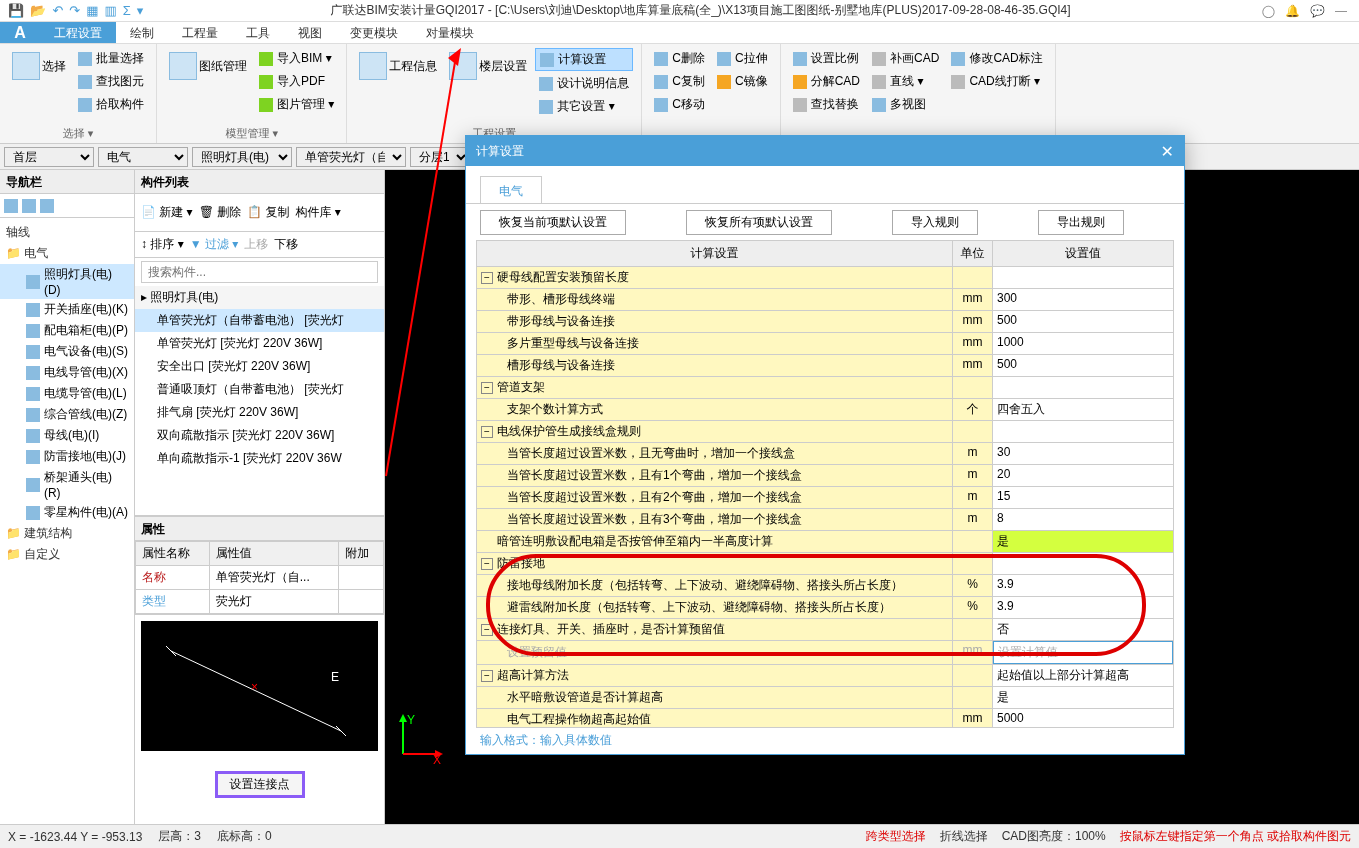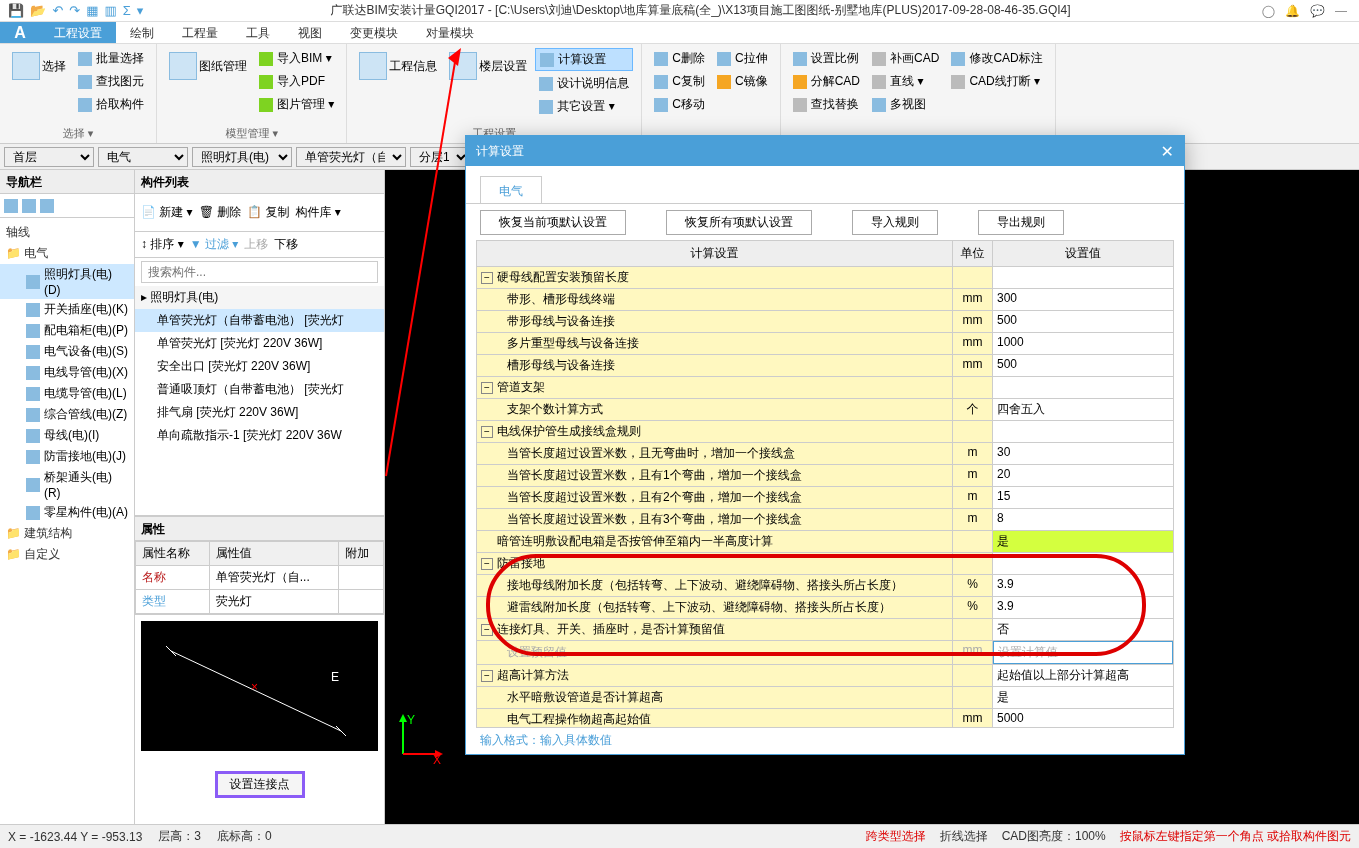--- a/index.html
+++ b/index.html
@@ -51,21 +51,21 @@
 .legend-panel { border-top: 1px solid #ccc; }
 .legend-img { margin: 6px; height: 130px; background: #000; position: relative; }
 .legend-btn { display: block; margin: 20px auto; padding: 2px 12px; border: 3px solid #8b5cf6; background: #f5f5f5; cursor: pointer; }
 .canvas-area { flex: 1; background: #000; position: relative; }
 .axis-indicator { position: absolute; bottom: 60px; left: 8px; }
 .dialog { position: absolute; left: 465px; top: 135px; width: 720px; height: 620px; background: #fff; border: 1px solid #4a9fd8; box-shadow: 0 4px 20px rgba(0,0,0,0.3); display: flex; flex-direction: column; z-index: 100; }
 .dialog-header { height: 30px; background: #4a9fd8; color: #fff; display: flex; align-items: center; justify-content: space-between; padding: 0 10px; }
 .dialog-close { cursor: pointer; font-size: 16px; }
 .dialog-tabs { height: 32px; display: flex; border-bottom: 1px solid #ccc; margin-top: 6px; }
 .dialog-tabs .dtab { padding: 6px 18px; border: 1px solid #ccc; border-bottom: none; margin-left: 14px; margin-top: 4px; color: #4a9fd8; background: #fff; }
-.dialog-btns { height: 36px; display: flex; gap: 40px; align-items: center; padding: 0 14px; }
+.dialog-btns { height: 36px; display: flex; gap: 60px; align-items: center; padding: 0 14px; }
 .dialog-btns button { padding: 3px 18px; border: 1px solid #aaa; background: #fff; cursor: pointer; }
 .settings-table { flex: 1; overflow: auto; margin: 0 10px; border: 1px solid #ccc; }
 .st-head { display: flex; background: #eee; border-bottom: 1px solid #ccc; }
 .st-head .c1 { flex: 1; padding: 4px; text-align: center; border-right: 1px solid #ccc; }
 .st-head .c2 { width: 40px; padding: 4px; text-align: center; border-right: 1px solid #ccc; }
 .st-head .c3 { width: 180px; padding: 4px; text-align: center; }
 .st-row { display: flex; border-bottom: 1px solid #ccc; }
 .st-row .c1 { flex: 1; padding: 2px 4px; border-right: 1px solid #ccc; background: #fff8c0; display: flex; align-items: center; }
 .st-row.grp .c1 { background: #fff8c0; font-weight: normal; }
 .st-row .c2 { width: 40px; padding: 2px 4px; border-right: 1px solid #ccc; text-align: center; background: #fff8c0; }
@@ -342,20 +342,21 @@
       <span>下移</span>
     </div>
     <input class="search-box" placeholder="搜索构件..." style="">
     <div class="comp-list">
       <div class="cl-header">▸ <span>照明灯具(电)</span></div>
       <div class="cl-item sel">单管荧光灯（自带蓄电池） [荧光灯</div>
       <div class="cl-item">单管荧光灯 [荧光灯 220V 36W]</div>
       <div class="cl-item">安全出口 [荧光灯 220V 36W]</div>
       <div class="cl-item">普通吸顶灯（自带蓄电池） [荧光灯</div>
       <div class="cl-item">排气扇 [荧光灯 220V 36W]</div>
+      <div class="cl-item">双向疏散指示 [荧光灯 220V 36W]</div>
       <div class="cl-item">单向疏散指示-1 [荧光灯 220V 36W</div>
 
     </div>
     <div class="prop-panel">
       <div class="panel-header">属性</div>
       <table class="prop-table">
         <tbody>
             <tr>
               <th>属性名称</th>
               <th>属性值</th>

